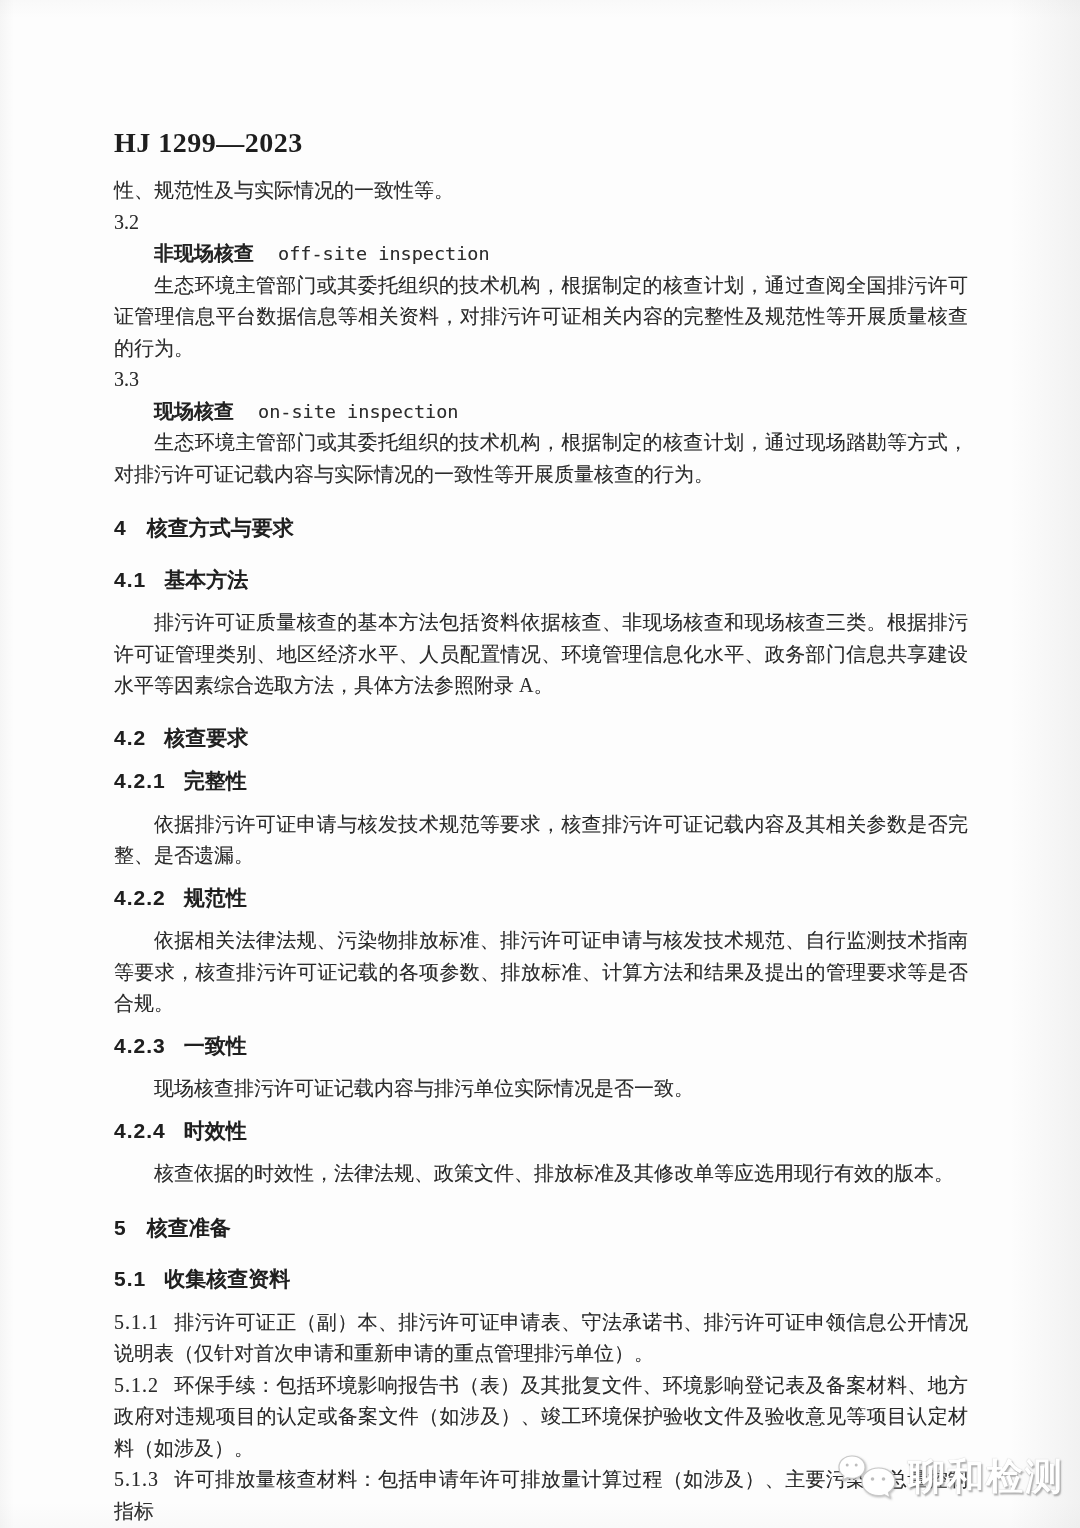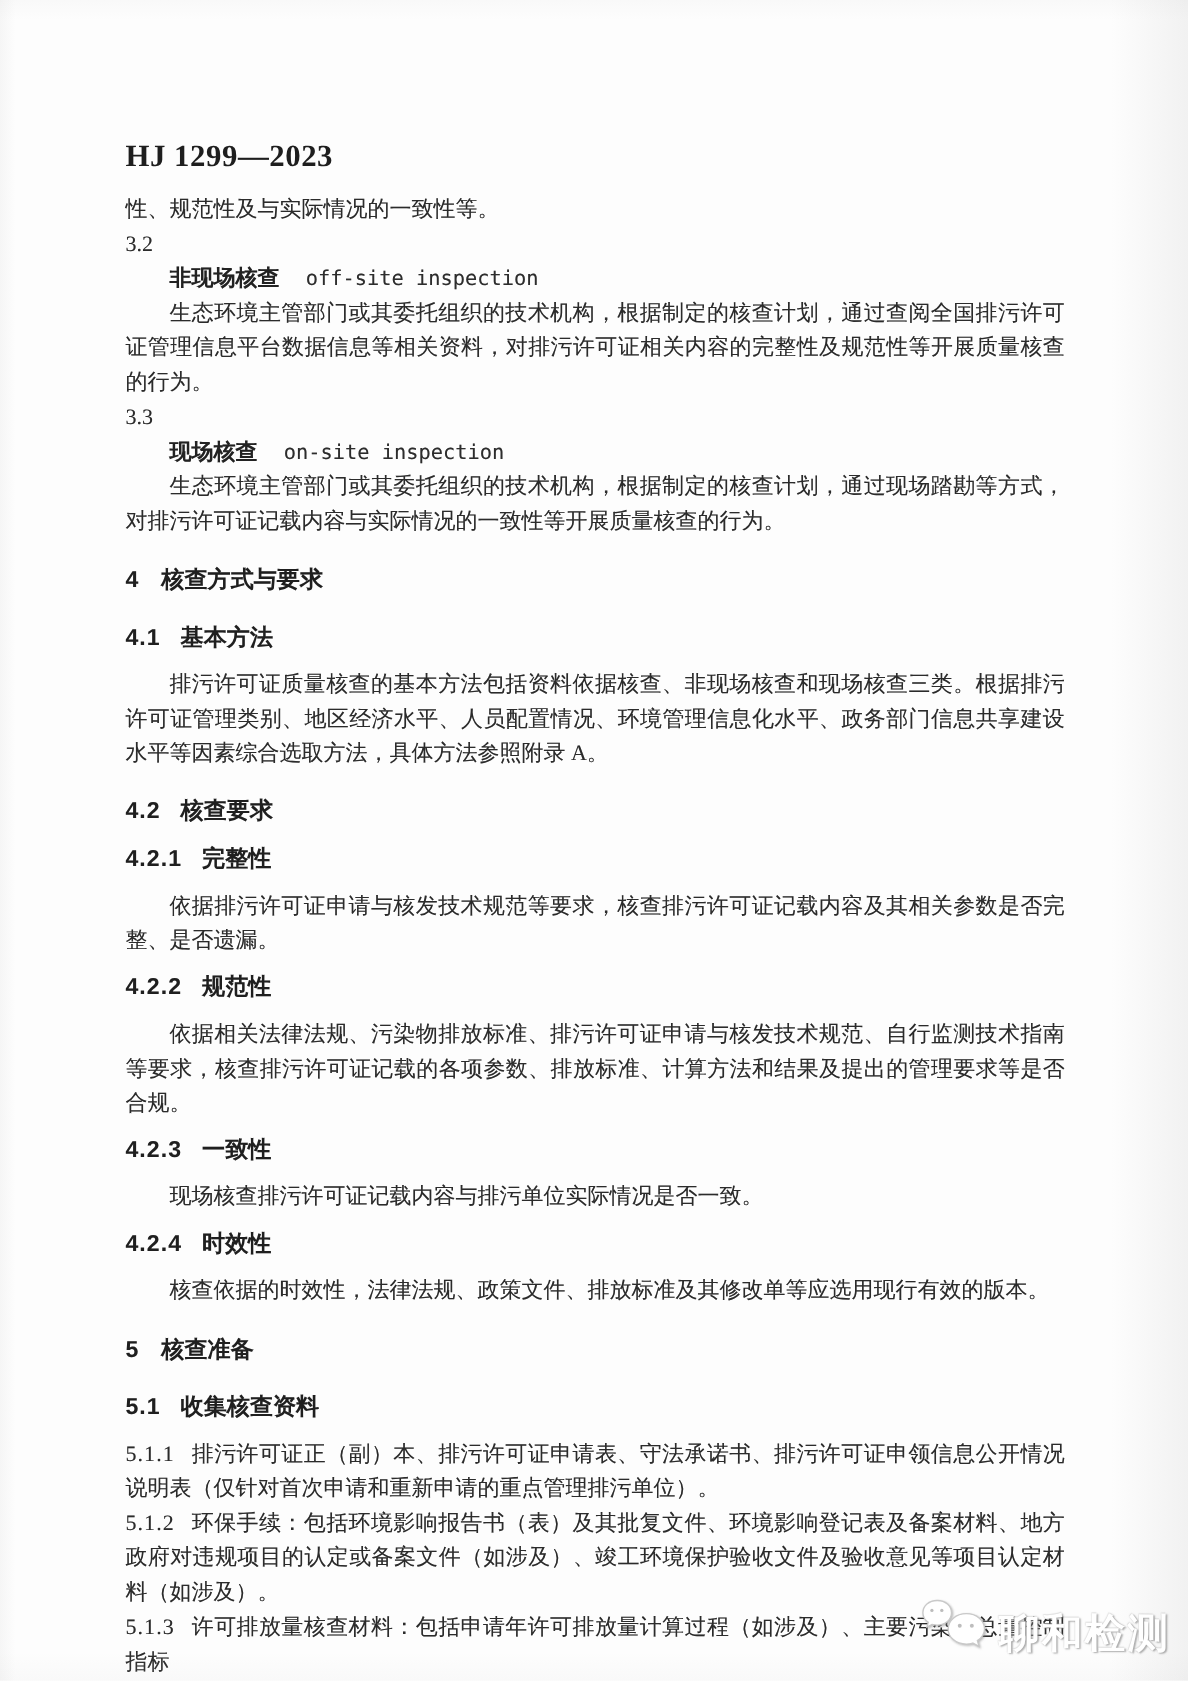--- a/index.html
+++ b/index.html
@@ -54,21 +54,21 @@
   }
   .h1{ margin:22px 0 6px 0; }
   .h2{ margin:20px 0 12px 0; }
   .h3{ margin:10px 0 12px 0; }
   .heading .num{ margin-right:20px; letter-spacing:1px; }
   .h3 .num, .h2 .num{ margin-right:18px; }
   .numbered{ margin:0; text-indent:0; }
   .numbered .num{ margin-right:15px; letter-spacing:1px; }
   .watermark{
     position:absolute;right:16px;bottom:18px;z-index:6;
-    display:flex;align-items:flex-end;gap:8px;
+    display:flex;align-items:flex-start;gap:8px;
   }
   .watermark .wm-text{
     font-family:"Liberation Sans","DejaVu Sans",sans-serif;
     font-weight:bold;font-size:37px;letter-spacing:2px;
     color:#ffffff;
     text-shadow:1.5px 1.5px 1.5px rgba(125,125,125,0.6),
                 -0.5px -0.5px 1px rgba(190,190,190,0.35),
                 0 0 1px rgba(150,150,150,0.4);
   }
   .watermark svg{ filter:drop-shadow(1.5px 1.5px 1px rgba(130,130,130,0.55)); }

